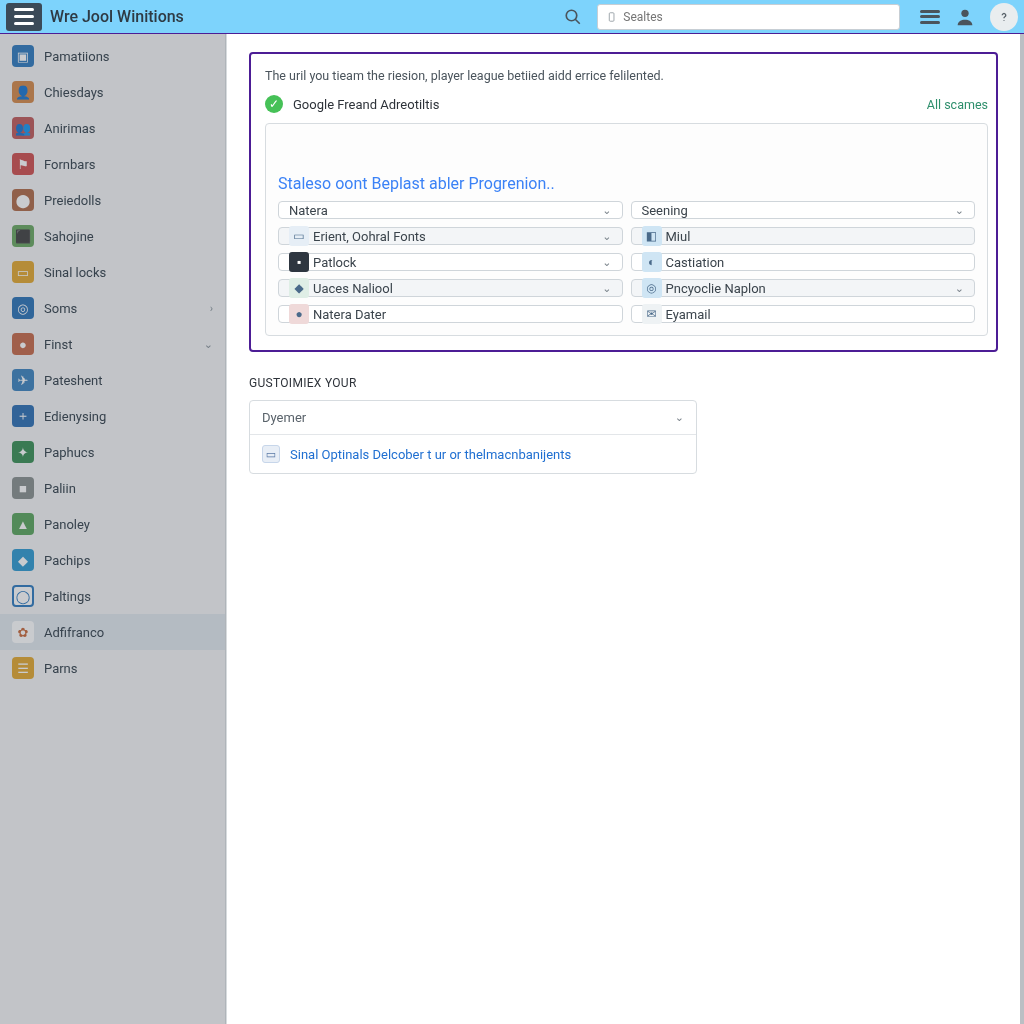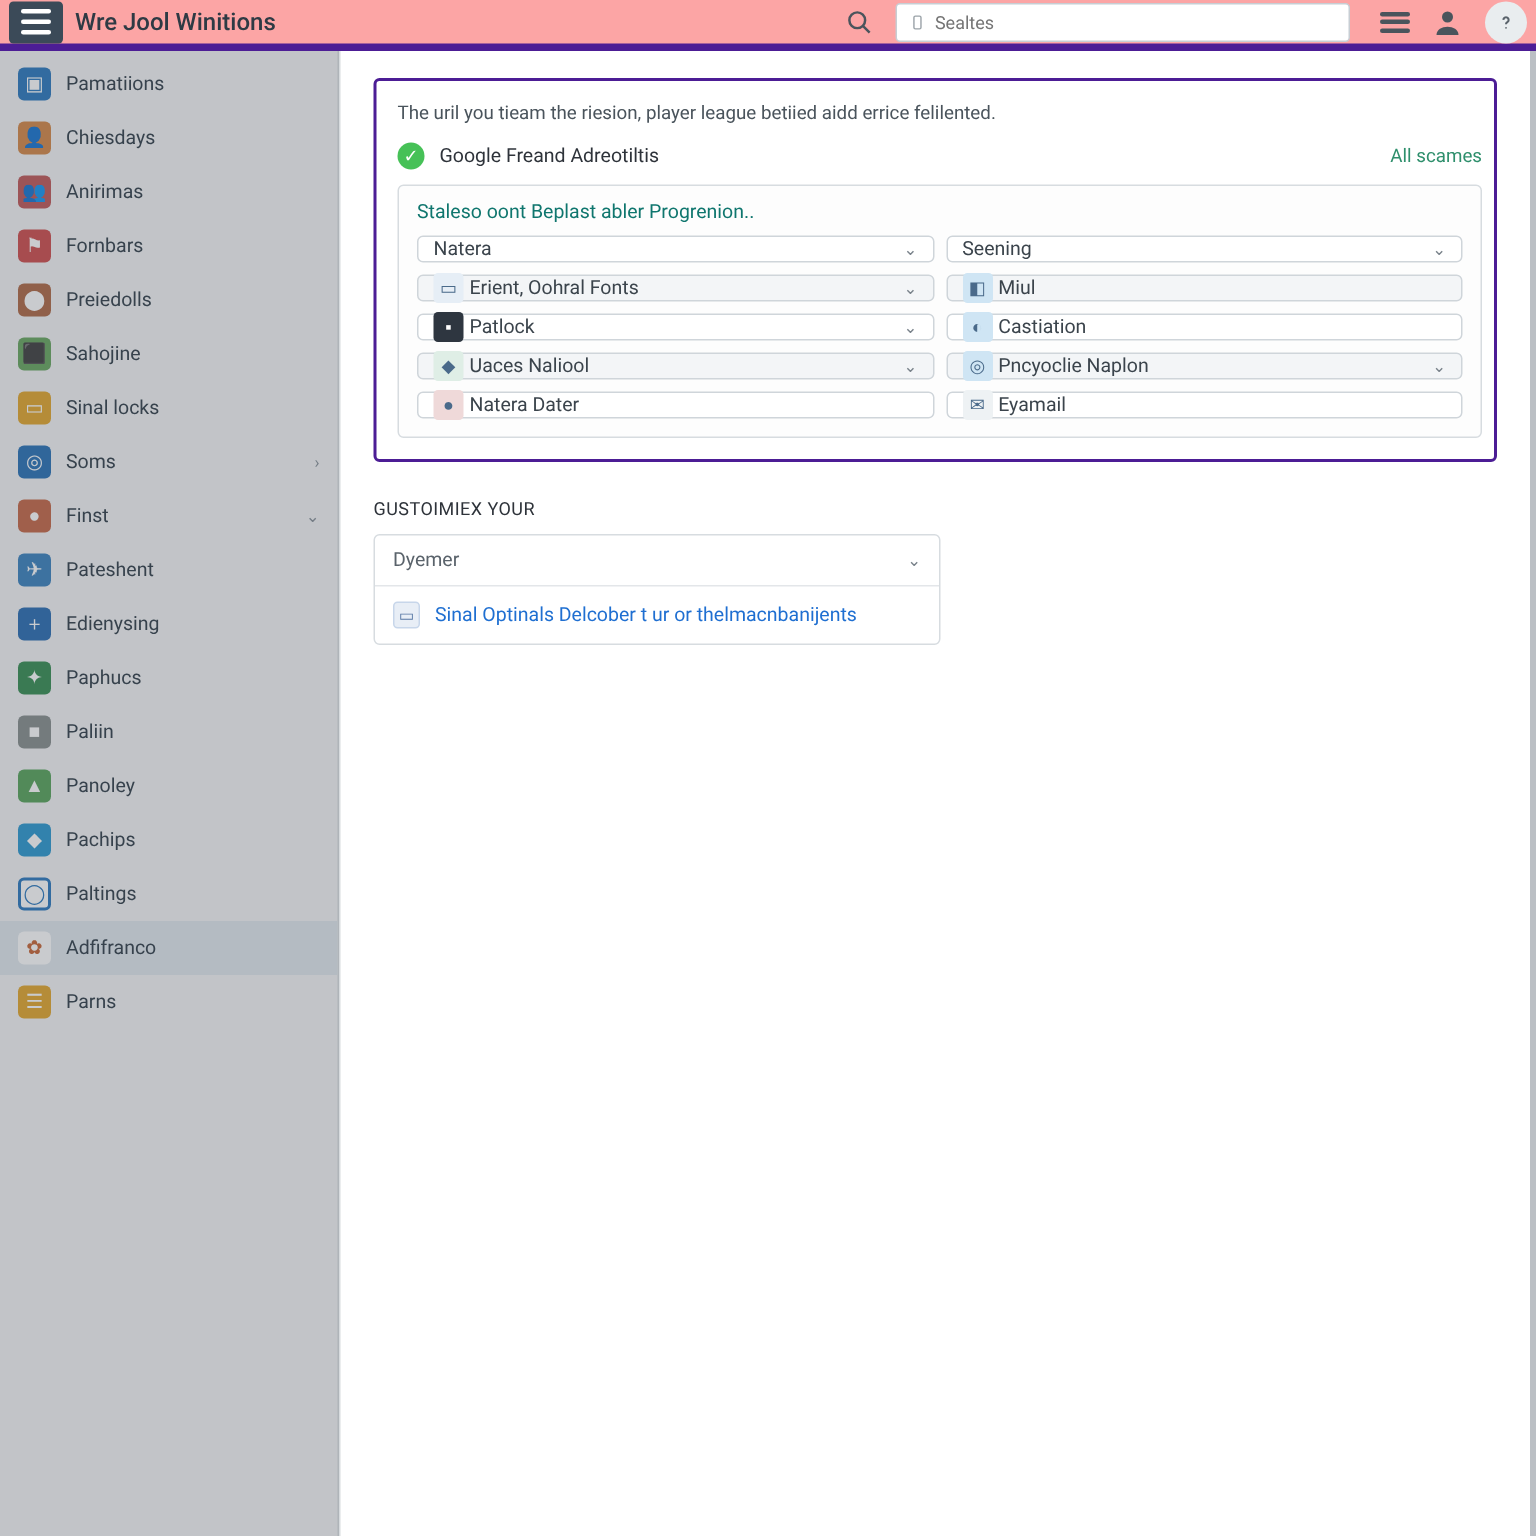--- a/index.html
+++ b/index.html
@@ -2,22 +2,22 @@
 <html><head>
 <meta charset="utf-8">
 <style>
   * { box-sizing: border-box; margin: 0; padding: 0; font-family: -apple-system, BlinkMacSystemFont, "Segoe UI", Roboto, Arial, sans-serif; }
   html, body { width: 1024px; height: 1024px; overflow: hidden; background: #fff; }
   body { position: relative; }
 
   
   .topbar {
     height: 34px;
-    background: #fca5a5;
-    border-bottom: 5px solid #4c1d95;
+    background: #7dd3fc;
+    border-bottom: 1px solid #4c1d95;
     display: flex;
     align-items: center;
     padding: 0 6px;
     gap: 8px;
   }
   .hamburger {
     width: 36px; height: 28px;
     display: flex; flex-direction: column; justify-content: center; align-items: center;
     gap: 4px; cursor: pointer;
     background: #3b4a58; border-radius: 3px;
@@ -96,21 +96,21 @@
     display:flex; align-items:center; justify-content:center; color:#fff; font-size:12px;
   }
   .status-label { font-size:13px; font-weight:400; color:#2e333a; }
   .status-link { margin-left:auto; font-size:12.5px; color:#2e8f6c; cursor:pointer; }
 
   .inner-card {
     border:1px solid #d7dce0; border-radius:4px;
     padding:10px 12px 12px 12px;
     background:#fdfdfd;
   }
-  .inner-hint { font-size:13px; color:#0f766e; margin-bottom:8px; }
+  .inner-hint { font-size:16px; color:#3b82f6; margin-bottom:8px;margin-top:40px; }
   .two-col { display:grid; grid-template-columns: 1fr 1fr; gap:8px; }
   .field-row {
     display:flex; align-items:center; gap:4px;
     height:18px; padding:0 10px;
     border:1px solid #cfd5da; border-radius:4px;
     background:#fff; font-size:13px; color:#3b444c;
     position:relative;
   }
   .field-row.alt { background:#f3f5f7; }
   .field-badge {
@@ -119,21 +119,21 @@
     font-size:12px;
   }
   .field-chev { margin-left:auto; color:#7a838b; font-size:11px; }
 
   .section-title {
     font-size:12px; font-weight:400; color:#2e333a;
     letter-spacing: .3px;
     margin: 6px 0 10px 0;
     text-transform: uppercase;
   }
-  .custom-block { width: 378px; border:1px solid #d7dce0; border-radius:4px; background:#fff;text-align:right; }
+  .custom-block { width: 448px; border:1px solid #d7dce0; border-radius:4px; background:#fff;text-align:right; }
   .custom-select {
     height:34px; display:flex; align-items:center; padding:0 12px;
     font-size:13px; color:#5a636b; border-bottom:1px solid #e3e6e9;
   }
   .custom-select .field-chev { margin-left:auto; }
   .custom-option {
     height:38px; display:flex; align-items:center; gap:10px; padding:0 12px;
     font-size:13px; color:#1f6fd1; cursor:pointer;
   }
   .opt-badge { width:18px; height:18px; border-radius:3px; background:#e8eef6; border:1px solid #c7d6ea; display:flex; align-items:center; justify-content:center; font-size:11px; color:#5a7aa6; }

